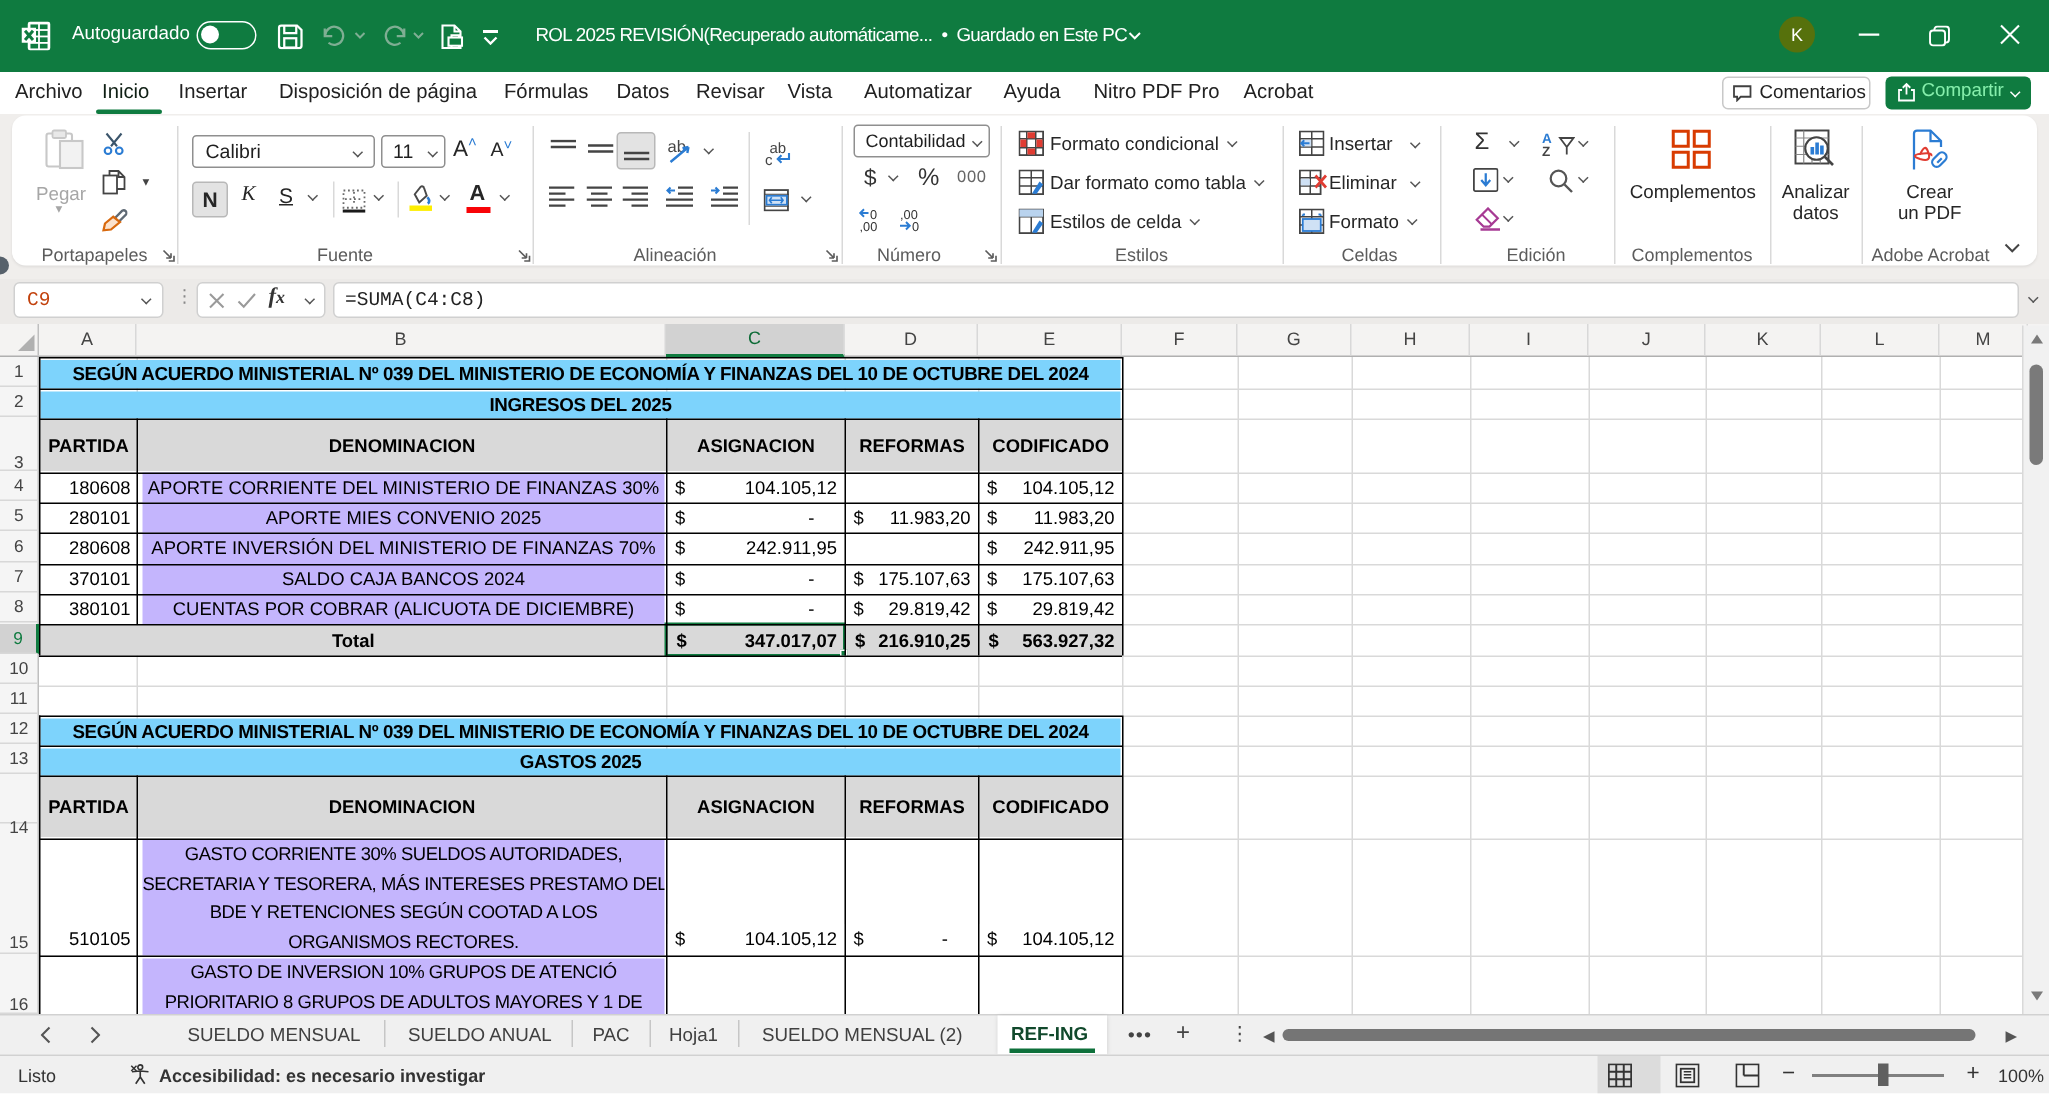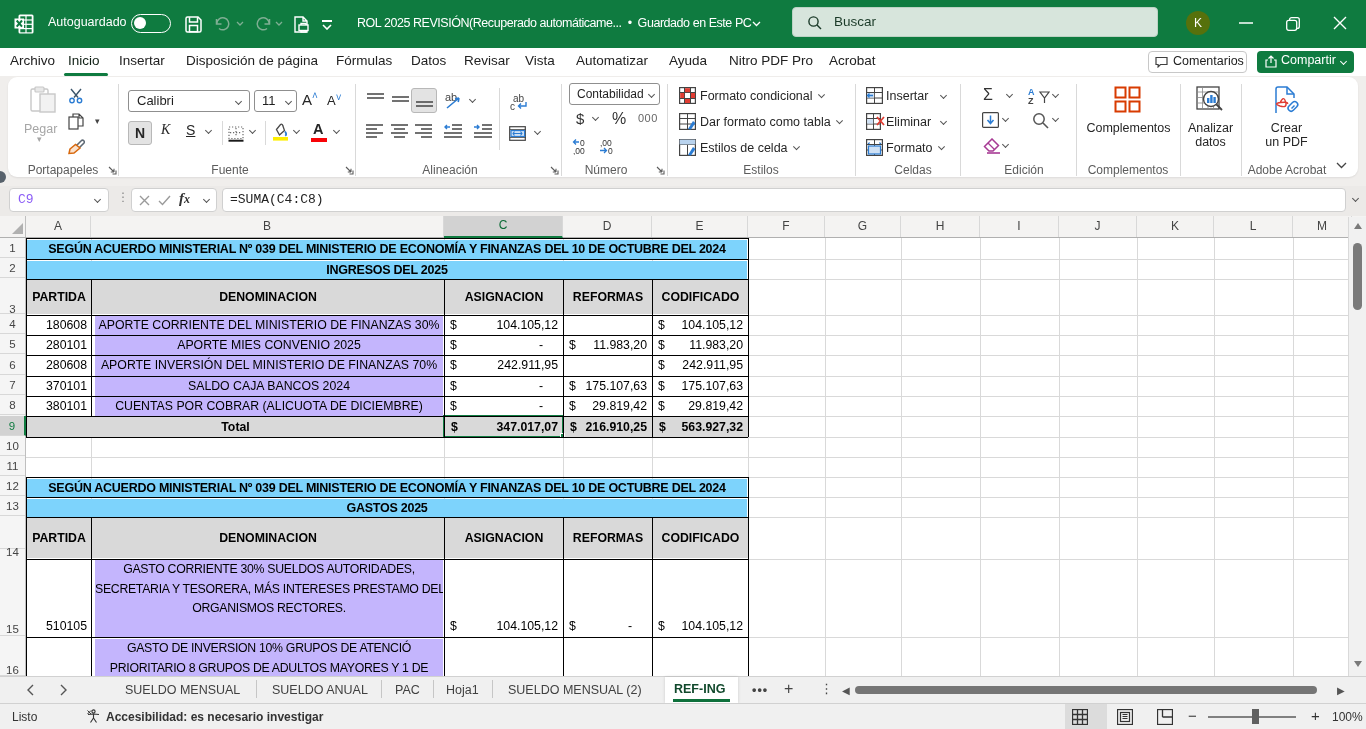--- a/index.html
+++ b/index.html
@@ -110,27 +110,20 @@
     <path d="M7 9 V7.5 H12 V9 M7 14.5 V16 H12 V14.5" fill="none" stroke="#fff" stroke-width="1.4"></path>
   </svg>
   <div class="abs" style="left:322px;top:20px;width:10px;height:2px;background:#fff"></div>
   <svg class="abs" style="left:322px;top:24px" width="10" height="6" viewBox="0 0 10 6">
       <path d="M1 1 L5 5 L9 1" fill="none" stroke="#fff" stroke-width="1.6"></path>
     </svg>
   <div class="abs txt" style="left:357px;top:16px;letter-spacing:-0.45px">ROL 2025 REVISIÓN(Recuperado automáticame... &nbsp;•&nbsp; Guardado en Este PC</div>
   <svg class="abs" style="left:752px;top:21px" width="9" height="6" viewBox="0 0 9 6">
       <path d="M1 1 L4.5 4.5 L8 1" fill="none" stroke="#fff" stroke-width="1.3"></path>
     </svg>
-  <div id="searchbox">
-    <svg class="abs" style="left:14px;top:7px" width="16" height="16" viewBox="0 0 16 16">
-      <circle cx="6.5" cy="6.5" r="4.6" fill="none" stroke="#1b3a28" stroke-width="1.4"></circle>
-      <line x1="10" y1="10" x2="14" y2="14" stroke="#1b3a28" stroke-width="1.4"></line>
-    </svg>
-    <span style="position:absolute;left:41px;top:0px">Buscar</span>
-  </div>
   <div id="avatar">K</div>
   <svg class="abs" style="left:1239px;top:22px" width="14" height="3" viewBox="0 0 14 3">
       <line x1="0" y1="1" x2="14" y2="1" stroke="#fff" stroke-width="1.5"></line>
     </svg>
   <svg class="abs" style="left:1286px;top:17px" width="14" height="14" viewBox="0 0 14 14">
     <rect x="0.7" y="3.3" width="10" height="10" rx="2" fill="none" stroke="#fff" stroke-width="1.3"></rect>
     <path d="M3.6 3.3 V2.7 a2 2 0 0 1 2-2 H11.3 a2 2 0 0 1 2 2 V9.4 a2 2 0 0 1-2 2 H10.7" fill="none" stroke="#fff" stroke-width="1.3"></path>
   </svg>
   <svg class="abs" style="left:1333px;top:16px" width="14" height="14" viewBox="0 0 14 14">
     <path d="M1 1 L13 13 M13 1 L1 13" stroke="#fff" stroke-width="1.4"></path>
@@ -149,21 +142,21 @@
   <div class="mtab" style="left:576px">Automatizar</div>
   <div class="mtab" style="left:669px">Ayuda</div>
   <div class="mtab" style="left:729px">Nitro PDF Pro</div>
   <div class="mtab" style="left:829px">Acrobat</div>
   <div class="abs" style="left:1148px;top:3px;width:99px;height:22px;border:1px solid #c8c8c8;border-radius:4px;">
     <svg class="abs" style="left:6px;top:4px" width="13" height="12" viewBox="0 0 13 12">
         <path d="M1 1.5 h11 v7 h-6.5 l-2.4 2.4 v-2.4 h-2.1 z" fill="none" stroke="#404040" stroke-width="1.2"></path>
       </svg>
     <span class="abs" style="left:24px;top:2px;font-size:12.5px">Comentarios</span>
   </div>
-  <div class="abs" style="left:1257px;top:3px;width:97px;height:22px;background:#0f7b40;border-radius:4px;color:#ffffff">
+  <div class="abs" style="left:1257px;top:3px;width:97px;height:22px;background:#0f7b40;border-radius:4px;color:#86efac">
     <svg class="abs" style="left:7px;top:4px" width="14" height="13" viewBox="0 0 14 13">
         <path d="M4 5 H2 V12 H12 V5 H10" fill="none" stroke="#fff" stroke-width="1.2"></path>
         <path d="M7 8 V1.5 M4.5 3.5 L7 1 L9.5 3.5" fill="none" stroke="#fff" stroke-width="1.2"></path>
       </svg>
     <span class="abs" style="left:24px;top:2px;font-size:12.5px">Compartir</span>
     <i class="cv" style="left:84px;top:8px;border-color:#fff"></i>
   </div>
 </div>
 <div id="ribbon">
   <div id="ribboncard"></div>
@@ -406,21 +399,21 @@
     <path d="M17 20 l3.5 -3.5 a3 3 0 0 1 4.3 4.3 l-3.5 3.5 a3 3 0 0 1 -4.3 -4.3 Z" fill="none" stroke="#2b7cd3" stroke-width="1.5"></path>
     <path d="M19.5 22.5 l3 -3" stroke="#2b7cd3" stroke-width="1.5"></path>
   </svg>
   <div class="abs" style="left:1244px;top:45px;width:85px;text-align:center;font-size:12.5px">Crear<br>un PDF</div>
   <div class="glabel" style="left:1242px;width:90px">Adobe Acrobat</div>
   <svg class="abs" style="left:1336px;top:86px" width="11" height="7" viewBox="0 0 11 7">
       <path d="M1 1 L5.5 5.5 L10 1" fill="none" stroke="#444" stroke-width="1.3"></path>
     </svg>
 </div>
 <div id="fbar">
-  <div class="fbox" style="left:9px;width:100px;font-size:13px;font-family:'Liberation Mono',monospace;color:#8b5cf6"><span style="margin-left:8px;line-height:22px">C9</span><i class="cv" style="right:8px;top:8px"></i></div>
+  <div class="fbox" style="left:9px;width:100px;font-size:13px;font-family:'Liberation Mono',monospace;color:#c2410c"><span style="margin-left:8px;line-height:22px">C9</span><i class="cv" style="right:8px;top:8px"></i></div>
   <span class="abs" style="left:117px;top:4px;color:#888;font-size:12px">⋮</span>
   <div class="fbox" style="left:131px;width:86px">
     <svg class="abs" style="left:7px;top:6px" width="11" height="11" viewBox="0 0 11 11">
         <path d="M1 1 L10 10 M10 1 L1 10" stroke="#9a9a9a" stroke-width="1.4"></path>
       </svg>
     <svg class="abs" style="left:26px;top:6px" width="13" height="11" viewBox="0 0 13 11">
         <path d="M1 6 L4.5 9.5 L12 1" stroke="#9a9a9a" stroke-width="1.4" fill="none"></path>
       </svg>
     <span class="abs" style="left:47px;top:1px;font-style:italic;font-family:'Liberation Serif',serif;font-size:15px;font-weight:bold;color:#333">f<span style="font-size:12px">x</span></span>
     <i class="cv" style="right:7px;top:8px"></i>
@@ -587,20 +580,21 @@
   <div class="cell hdr" style="left:27px;top:280px;width:64px;height:40px">PARTIDA</div>
   <div class="cell hdr" style="left:92px;top:280px;width:352px;height:40px">DENOMINACION</div>
   <div class="cell hdr" style="left:445px;top:280px;width:118px;height:40px">ASIGNACION</div>
   <div class="cell hdr" style="left:564px;top:280px;width:88px;height:40px">REFORMAS</div>
   <div class="cell hdr" style="left:653px;top:280px;width:95px;height:40px">CODIFICADO</div>
 
   <div class="cell num" style="left:26px;top:378px;width:64px;height:20px;line-height:20px">510105</div>
   <div class="cell ctx" style="left:95px;top:322px;width:348px;height:77px;line-height:19.6px;letter-spacing:-0.3px">
       <div>GASTO CORRIENTE 30% SUELDOS AUTORIDADES,</div>
       <div>SECRETARIA Y TESORERA, MÁS INTERESES PRESTAMO DEL</div>
+      <div>BDE Y RETENCIONES SEGÚN COOTAD A LOS</div>
       <div>ORGANISMOS RECTORES.</div>
     </div>
   <div class="cell acc" style="left:444px;top:378px;width:119px;height:20px;line-height:20px">
       <s>$</s>
       <b>104.105,12</b>
     </div>
   <div class="cell acc" style="left:563px;top:378px;width:89px;height:20px;line-height:20px">
       <s>$</s>
       <b style="right:20px">-</b>
     </div>

